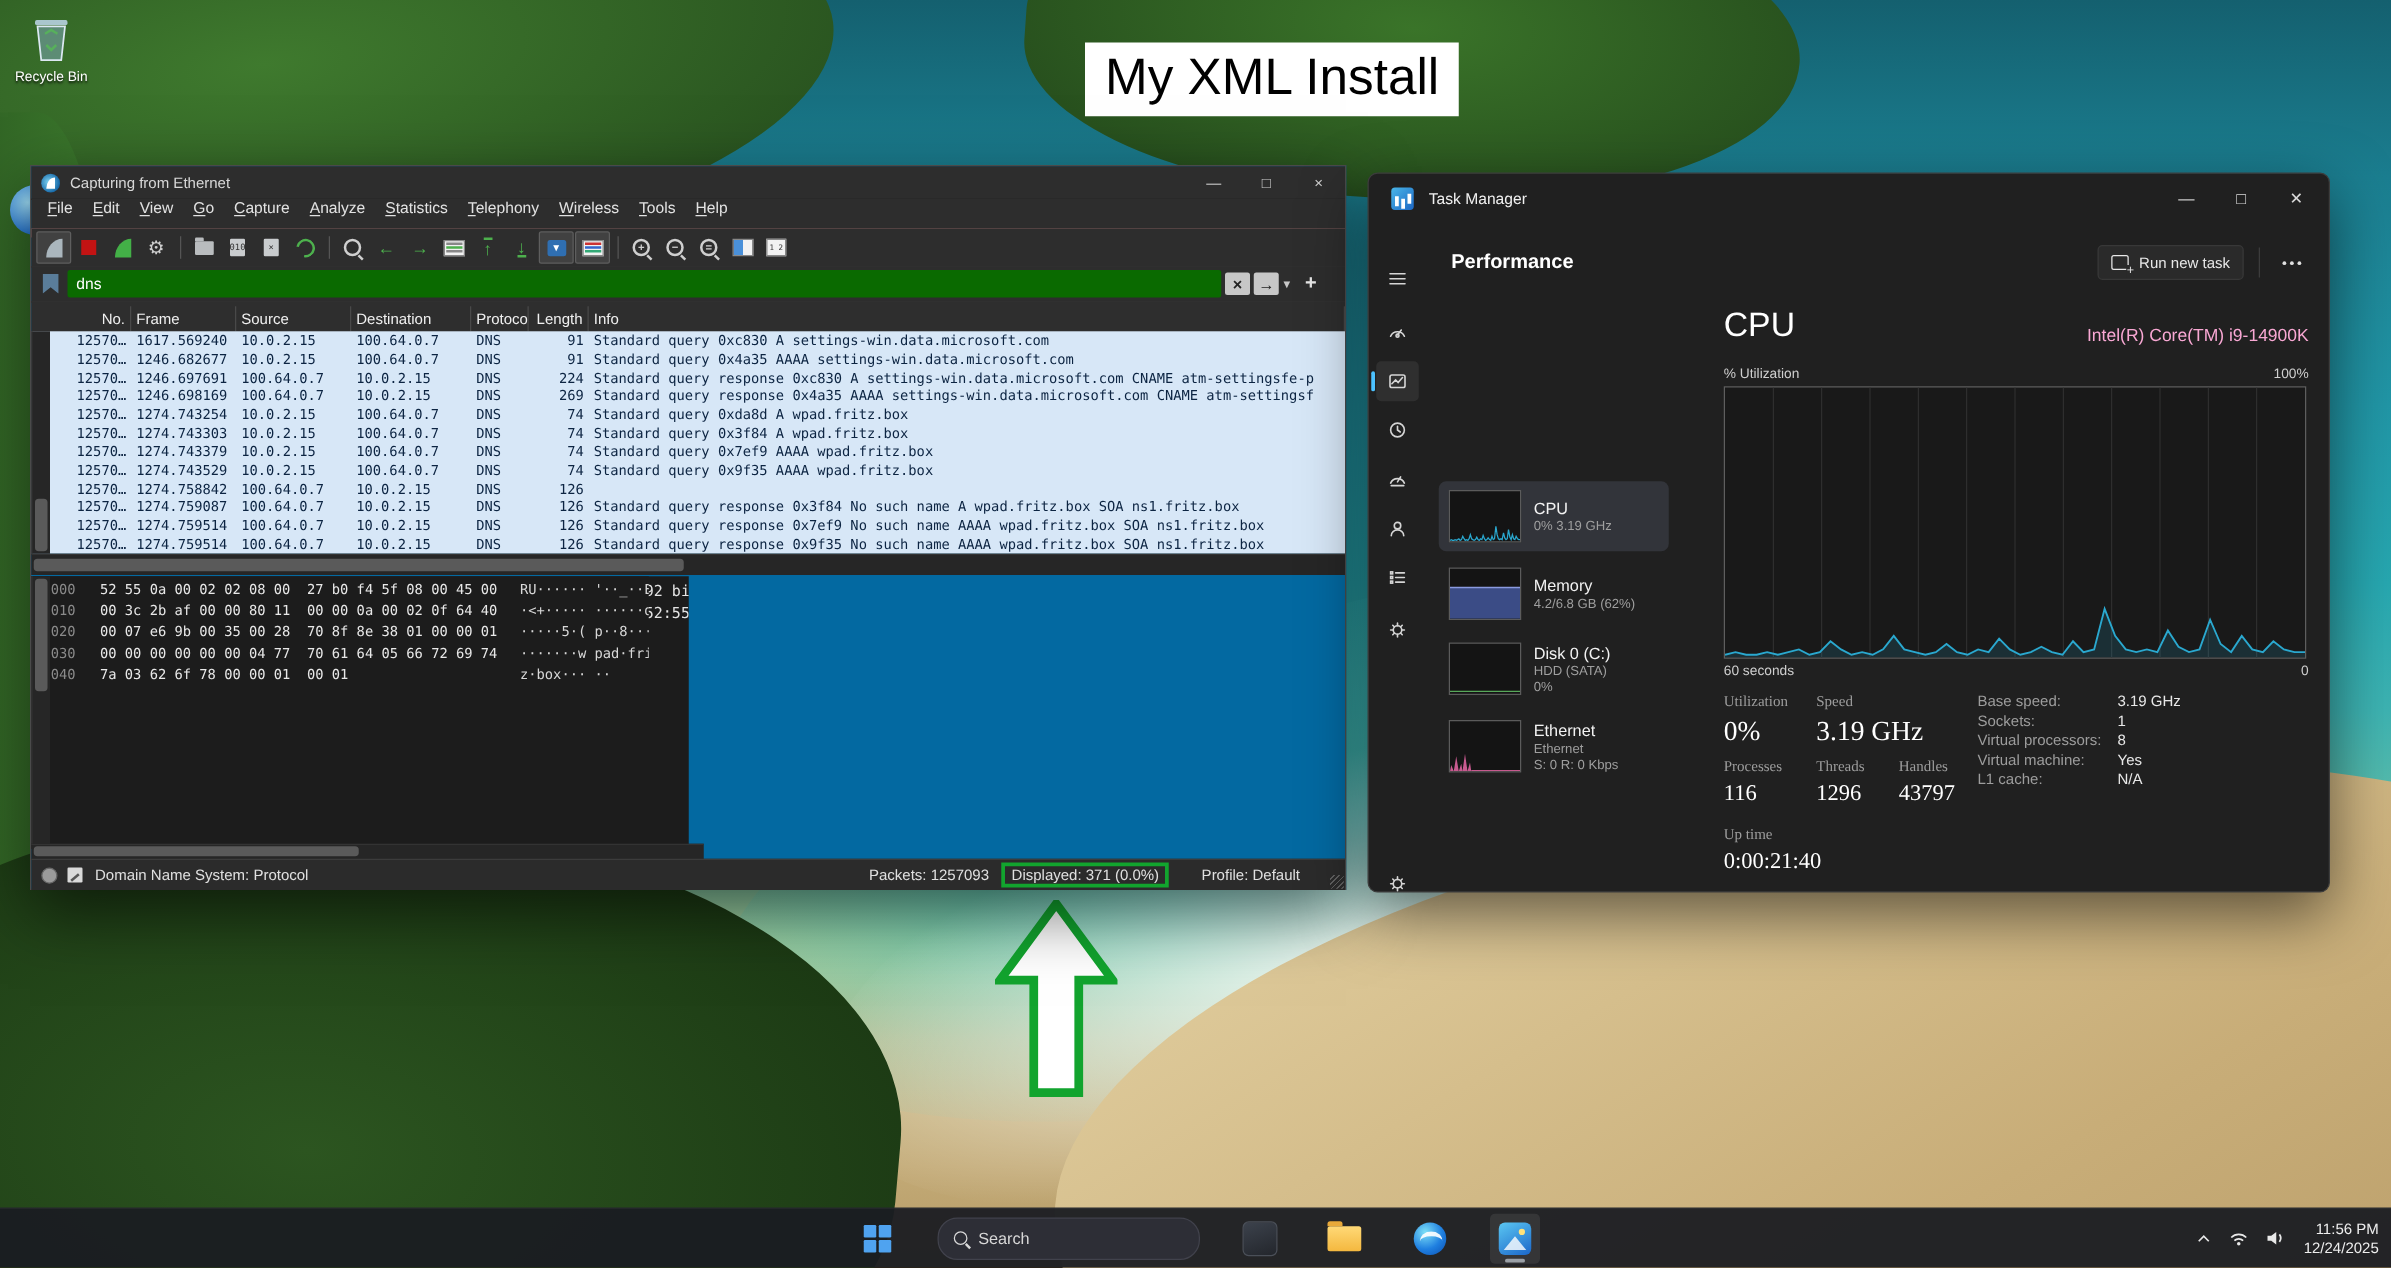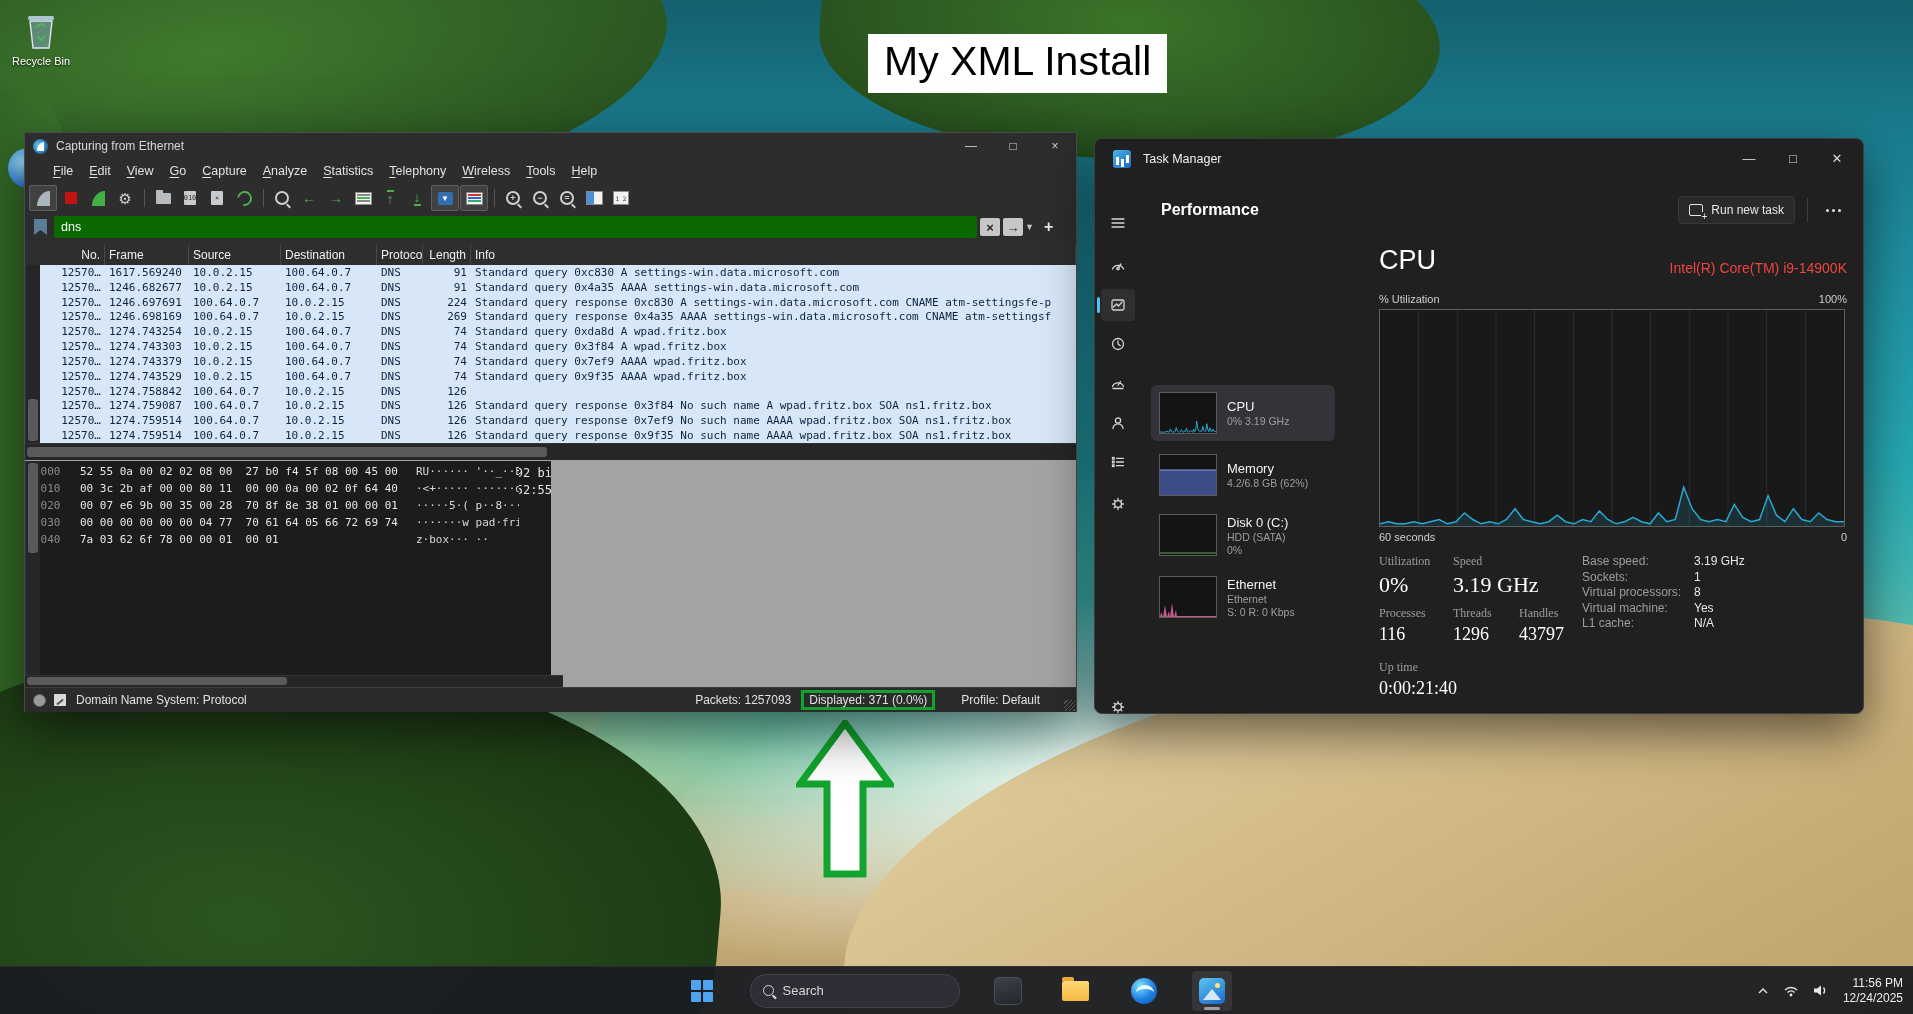--- a/index.html
+++ b/index.html
@@ -33,29 +33,29 @@
   .deskicon{position:absolute;width:70px;text-align:center;z-index:1;}
   .deskicon .lbl{font-size:11px;color:#fff;text-shadow:0 1px 2px rgba(0,0,0,.9);margin-top:1px;}
   .binbody{display:inline-block;}
   .hiddenicon{position:absolute;left:8px;top:148px;width:40px;height:40px;border-radius:50%;z-index:1;
     background:radial-gradient(circle at 35% 35%,#9fe0fa,#1c6fd4 75%);}
 
   
   .win{position:absolute;box-shadow:0 18px 50px rgba(0,0,0,.55);z-index:10;}
 
   
-  .ws{left:24px;top:132px;width:1051px;height:578px;background:#a3a3a3;border:1px solid #4a4a4a;font-size:12px;}
+  .ws{left:24px;top:132px;width:1051px;height:578px;background:#0369a1;border:1px solid #4a4a4a;font-size:12px;}
   .ws>div{position:absolute;left:0;right:0;}
   .ws-title{top:0;height:26px;background:#2d2d2d;display:flex;align-items:center;padding-left:8px;border-bottom:1px solid #222;}
   .ws-fin{width:15px;height:15px;margin-right:8px;background:radial-gradient(circle at 40% 45%,#7fd4f2,#1769a8 70%);border-radius:50%;position:relative;}
   .ws-fin::after{content:"";position:absolute;left:4px;top:3px;width:7px;height:9px;background:#fff;border-radius:100% 0 0 0;}
   .ws-title-text{color:#d8d8d8;font-size:12px;}
   .wbtns{margin-left:auto;display:flex;height:100%;}
   .wbtn{width:42px;height:100%;display:flex;align-items:center;justify-content:center;color:#cfcfcf;font-size:12px;}
-  .ws-menubar{top:26px;height:24px;background:#2d2d2d;display:flex;align-items:center;padding-left:20px;border-bottom:7px solid #fca5a5;}
+  .ws-menubar{top:26px;height:24px;background:#2d2d2d;display:flex;padding-left:5px;border-bottom:7px solid #fca5a5;}
   .mitem{color:#e2e2e2;font-size:12.5px;padding:0 8px;}
   .mitem u{text-decoration:underline;text-underline-offset:2px;}
   .ws-toolbar{top:50px;height:30px;background:#2d2d2d;display:flex;align-items:center;padding-left:4px;border-bottom:1px solid #3c3c3c;}
   .tbtn{width:26px;height:24px;display:flex;align-items:center;justify-content:center;margin-right:1px;position:relative;}
   .tbtn.pressed{background:#414141;border:1px solid #5e5e5e;border-radius:2px;}
   .tsep{width:1px;height:18px;background:#555;margin:0 5px;}
   .fin{width:13px;height:15px;background:#aab6bd;border-radius:100% 0 0 0;}
   .fin.green{background:#43b047;}
   .stopsq{width:12px;height:12px;background:#c21313;}
   .tglyph{color:#cfcfcf;font-size:15px;line-height:1;}
@@ -156,21 +156,21 @@
   .tcard{position:absolute;left:0;width:184px;height:56px;border-radius:6px;display:flex;align-items:center;padding:0 8px;}
   .tcard.sel{background:#32343a;}
   .mini{width:58px;height:42px;background:#141414;border:1px solid #5b5b5b;flex:0 0 auto;}
   .ctxt{margin-left:10px;overflow:hidden;}
   .cname{color:#f2f2f2;font-size:13px;}
   .csub{color:#9f9f9f;font-size:10.5px;margin-top:1px;white-space:nowrap;}
 
   .tm-main{position:absolute;left:284px;top:40px;right:16px;bottom:0;}
   .cpu-head{position:absolute;left:0;top:66px;right:0;display:flex;align-items:flex-end;}
   .cpu-big{font-size:27px;color:#fff;}
-  .cpu-chip{margin-left:auto;font-size:14px;color:#ef4444;}
+  .cpu-chip{margin-left:auto;font-size:14px;color:#f9a8d4;}
   .axis-top{position:absolute;left:0;top:114px;right:0;display:flex;font-size:11px;color:#cfcfcf;}
   .axis-top span:last-child{margin-left:auto;}
   .graphbox{position:absolute;left:0;top:130px;width:466px;height:218px;border:1px solid #5e5e5e;background:#191919;}
   .axis-bot{position:absolute;left:0;top:352px;right:0;display:flex;font-size:11px;color:#cfcfcf;}
   .axis-bot span:last-child{margin-left:auto;}
   .tm-stats{position:absolute;left:0;top:375px;width:260px;height:170px;font-family:Liberation Serif, serif;}
   .tm-stat{position:absolute;}
   .tm-stat .slabel{font-size:12px;color:#9d9d9d;}
   .tm-stat .sval{color:#fff;margin-top:3px;}
   .tm-stat:nth-child(1){left:0;top:0;} .tm-stat:nth-child(2){left:74px;top:0;}

